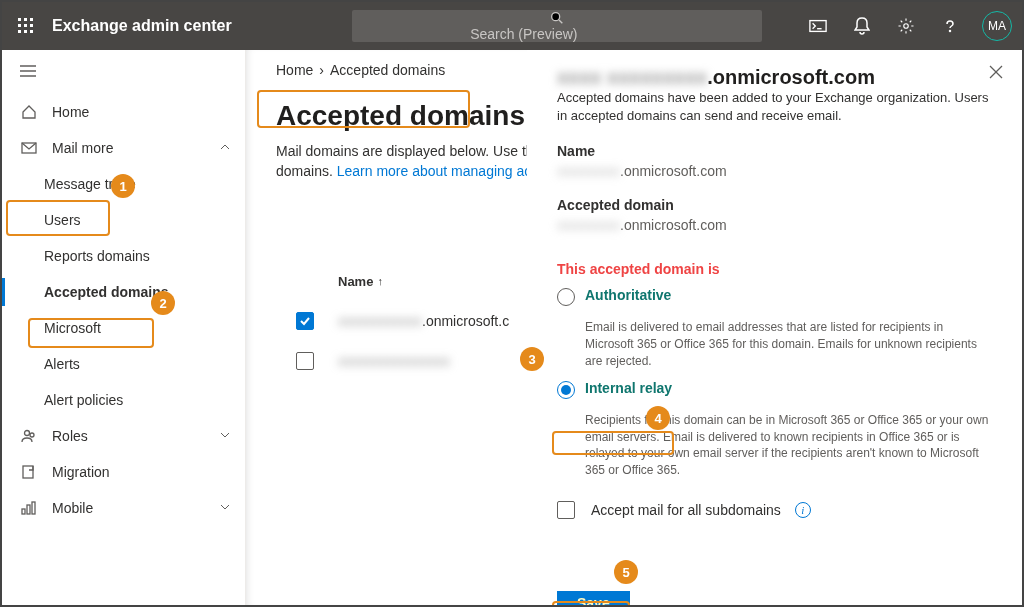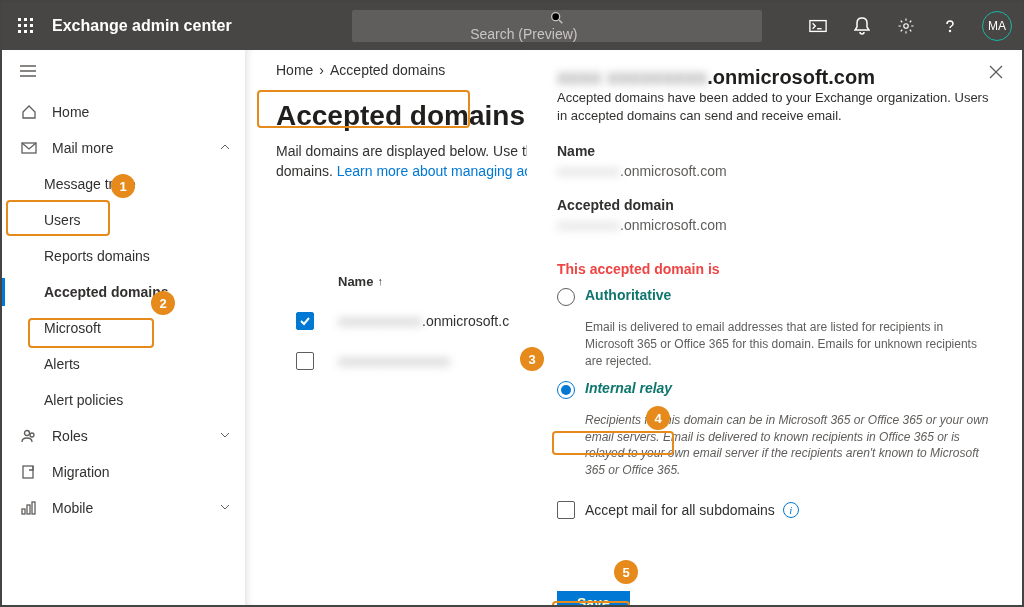--- a/index.html
+++ b/index.html
@@ -69,21 +69,21 @@
   .flyout .field-val .blur2 { filter: blur(4px); color:#bbb; }
 
   .flyout .section-label { font-size:14px; font-weight:600; margin-top:28px; color:#ef4444; }
   .radio-opt { display:flex; margin-top:10px; }
   .radio-opt .r-circle { width:18px; height:18px; border-radius:50%; border:1px solid #605e5c; margin-right:10px; flex-shrink:0; margin-top:1px; display:flex; align-items:center; justify-content:center; }
   .radio-opt.selected .r-circle { border-color:#0078d4; }
   .radio-opt.selected .r-circle::after { content:""; width:10px; height:10px; border-radius:50%; background:#0078d4; }
   .radio-opt .r-body .r-title { font-size:14px; font-weight:600; color:#0f766e; }
   .radio-opt .r-body .r-desc { font-size:12px; color:#605e5c; line-height:1.4; margin-top:16px; max-width:420px; }
 
-  .check-opt { display:flex; align-items:center; margin-top:22px; font-size:14px; color:#323130; }
+  .check-opt { display:flex; align-items:center; margin-top:22px; font-size:14px; color:#323130;gap:6px; }
   .check-opt .sq { width:18px; height:18px; border:1px solid #605e5c; border-radius:2px; margin-right:10px; }
   .check-opt .info { width:16px; height:16px; border:1px solid #0078d4; border-radius:50%; color:#0078d4; font-size:11px; display:flex; align-items:center; justify-content:center; margin-left:8px; font-style:italic; font-family: Georgia, serif; }
 
   .save-btn { margin-top:72px; background:#0078d4; color:#fef9c3; font-size:14px; font-weight:600; border:none; padding:4px 20px; cursor:pointer; }
   .hl-save { position:absolute; border:2px solid #e58a1b; border-radius:4px; pointer-events:none; }
   .hl-radio { position:absolute; border:2px solid #e58a1b; border-radius:4px; pointer-events:none; }
 </style>
 </head>
 <body>
 
@@ -288,21 +288,21 @@
   <div class="section-label">This accepted domain is</div>
 
   <div class="radio-opt">
     <div class="r-circle"></div>
     <div class="r-body">
       <div class="r-title">Authoritative</div>
       <div class="r-desc">Email is delivered to email addresses that are listed for recipients in Microsoft 365 or Office 365 for this domain. Emails for unknown recipients are rejected.</div>
     </div>
   </div>
 
-  <div class="radio-opt selected" style="position:relative;font-style:italic;">
+  <div class="radio-opt selected" style="position:relative;">
     <div class="r-circle"></div>
     <div class="r-body">
       <div class="r-title">Internal relay</div>
       <div class="r-desc">Recipients for this domain can be in Microsoft 365 or Office 365 or your own email servers. Email is delivered to known recipients in Office 365 or is relayed to your own email server if the recipients aren't known to Microsoft 365 or Office 365.</div>
     </div>
   </div>
 
   <div class="check-opt">
     <div class="sq"></div>
     <span>Accept mail for all subdomains</span>

